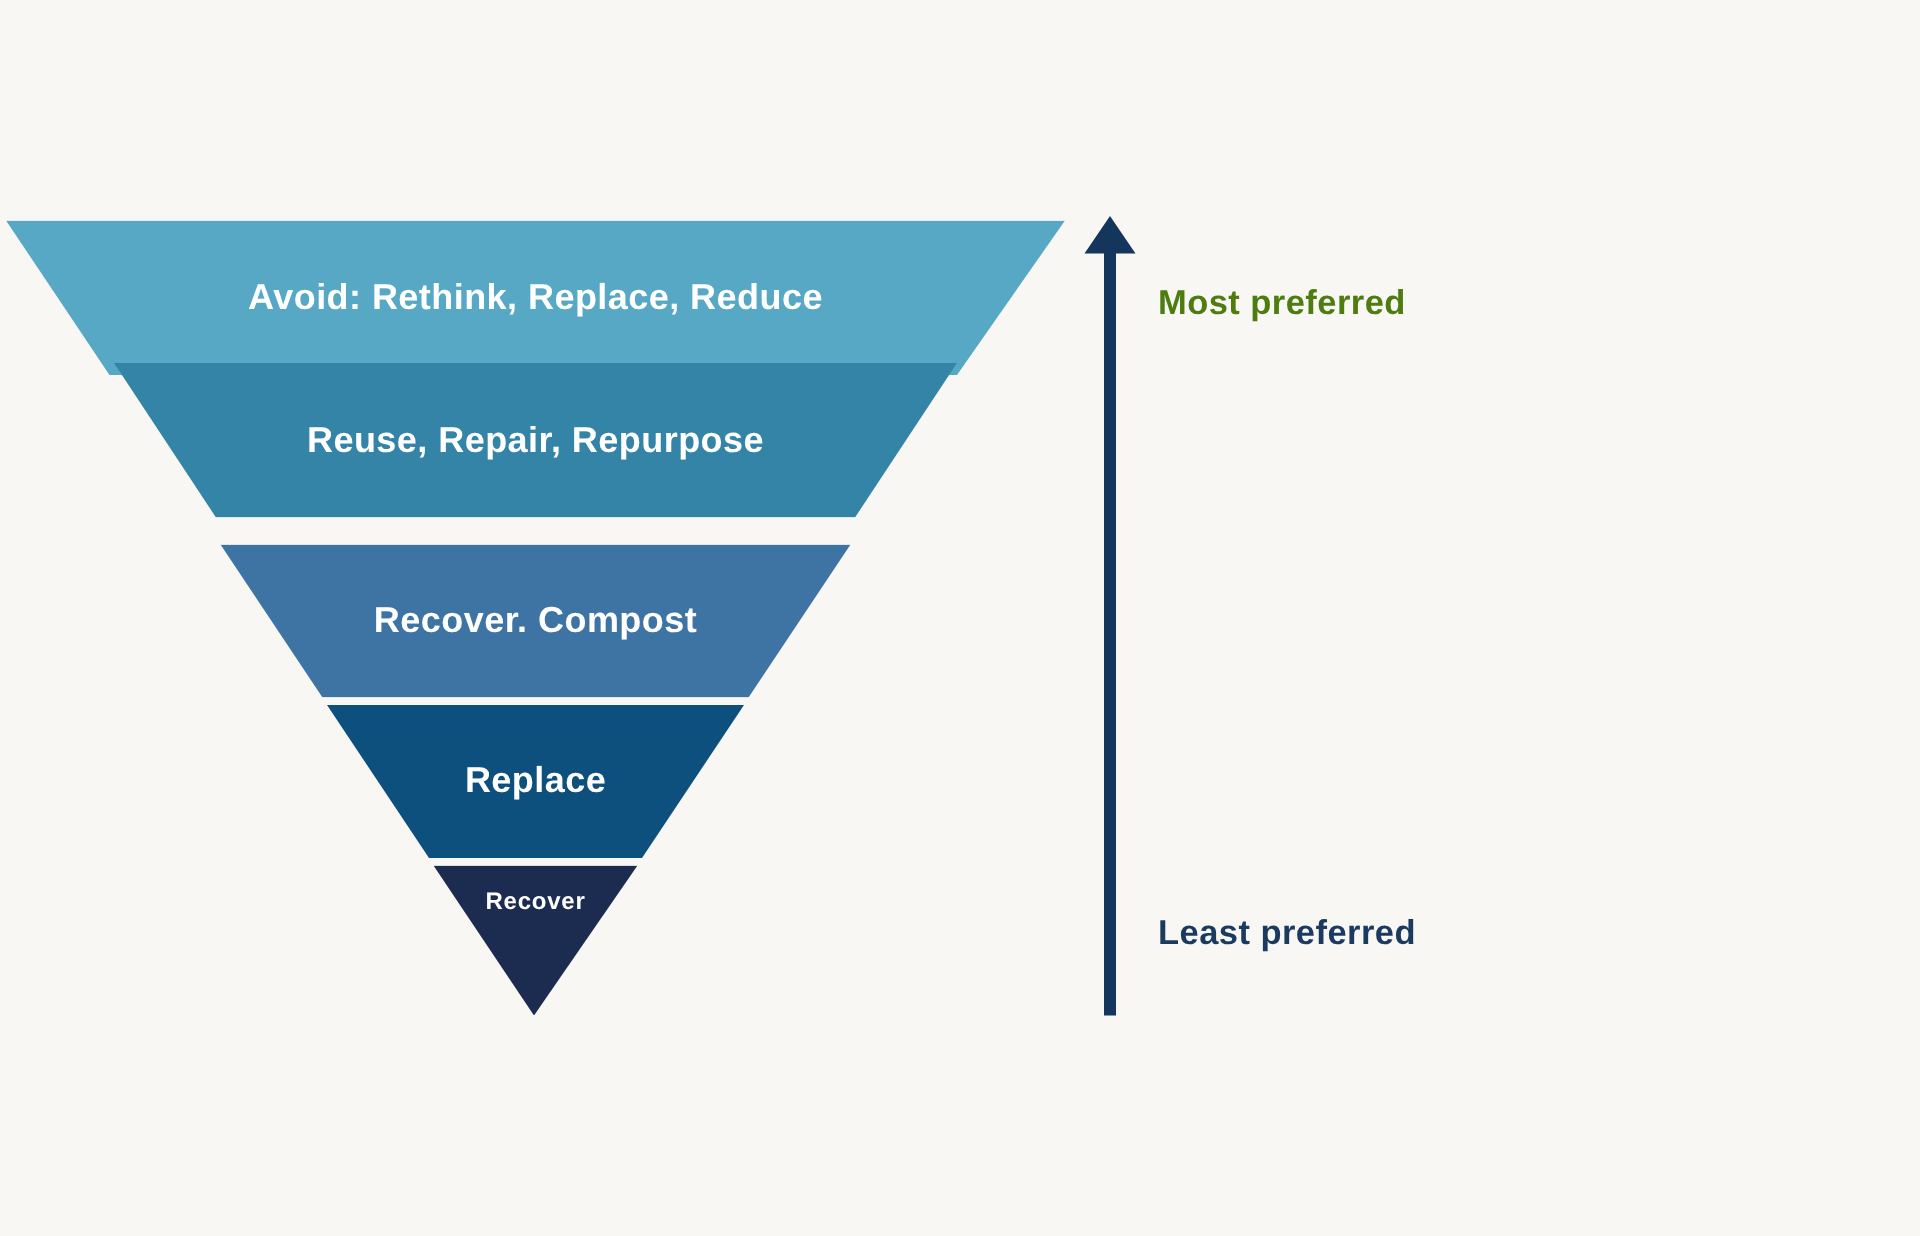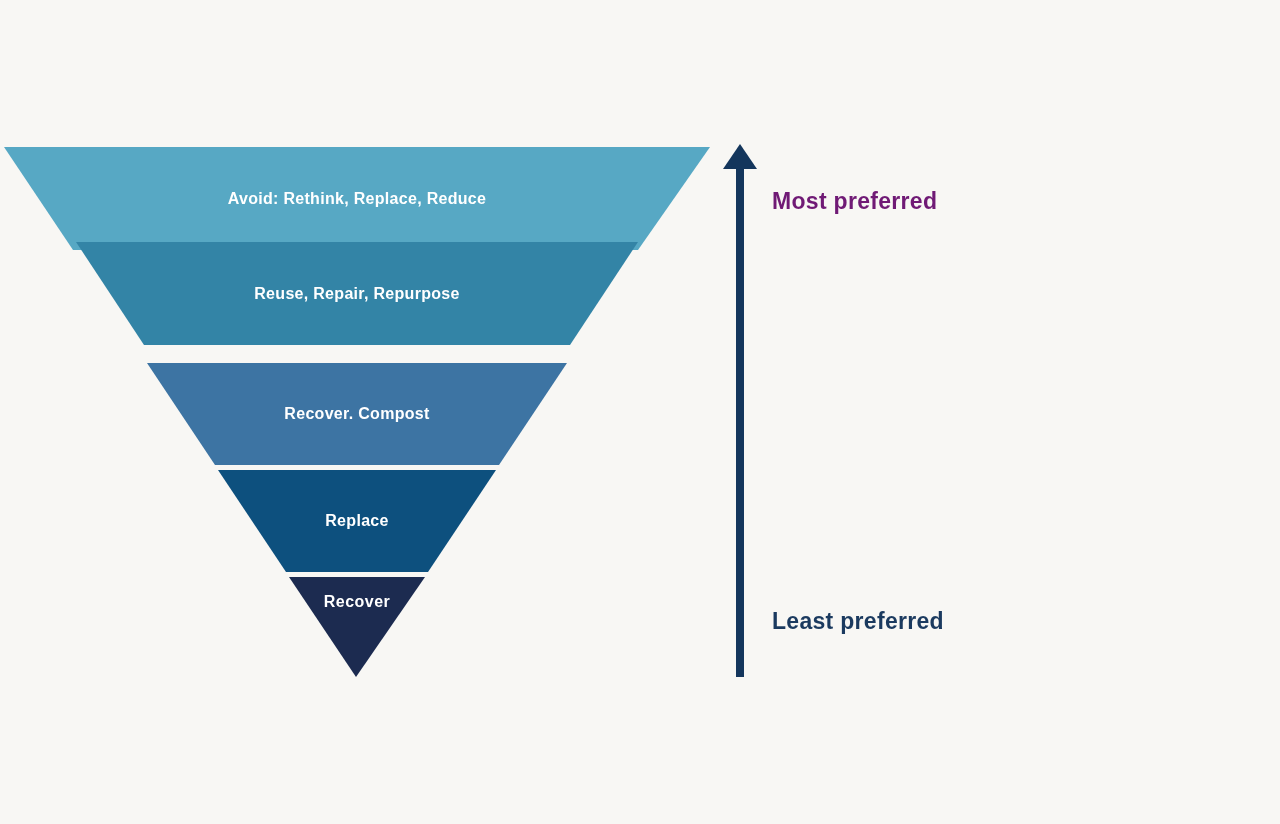--- a/index.html
+++ b/index.html
@@ -27,21 +27,21 @@
   }
   .tier {
     position: absolute;
     left: 0;
     width: 706px;
     display: flex;
     align-items: center;
     justify-content: center;
     color: #FFFFFF;
     font-weight: bold;
-    font-size: 16px;
+    font-size: 24px;
     letter-spacing: 0.3px;
   }
   .tier-0 {
     top: 0;
     height: 103px;
     clip-path: polygon(0px 0px, 706px 0px, 634px 103px, 69px 103px);
   }
   .tier-1 {
     top: 95px;
     height: 103px;
@@ -119,16 +119,16 @@
       <span>Replace</span>
     </div>
     <div class="tier tier-4" style="background: rgb(28, 43, 80);">
       <span>Recover</span>
     </div>
   </div>
 
   <div class="arrow-shaft" style="background: rgb(20, 54, 92);"></div>
   <div class="arrow-head" style="border-bottom-color: rgb(20, 54, 92);"></div>
 
-  <div class="scale-label most" style="color: #701a75;">Most preferred</div>
+  <div class="scale-label most" style="color: #4d7c0f;">Most preferred</div>
   <div class="scale-label least" style="color: rgb(27, 58, 95);">Least preferred</div>
 
 </div>
 
 </body></html>

